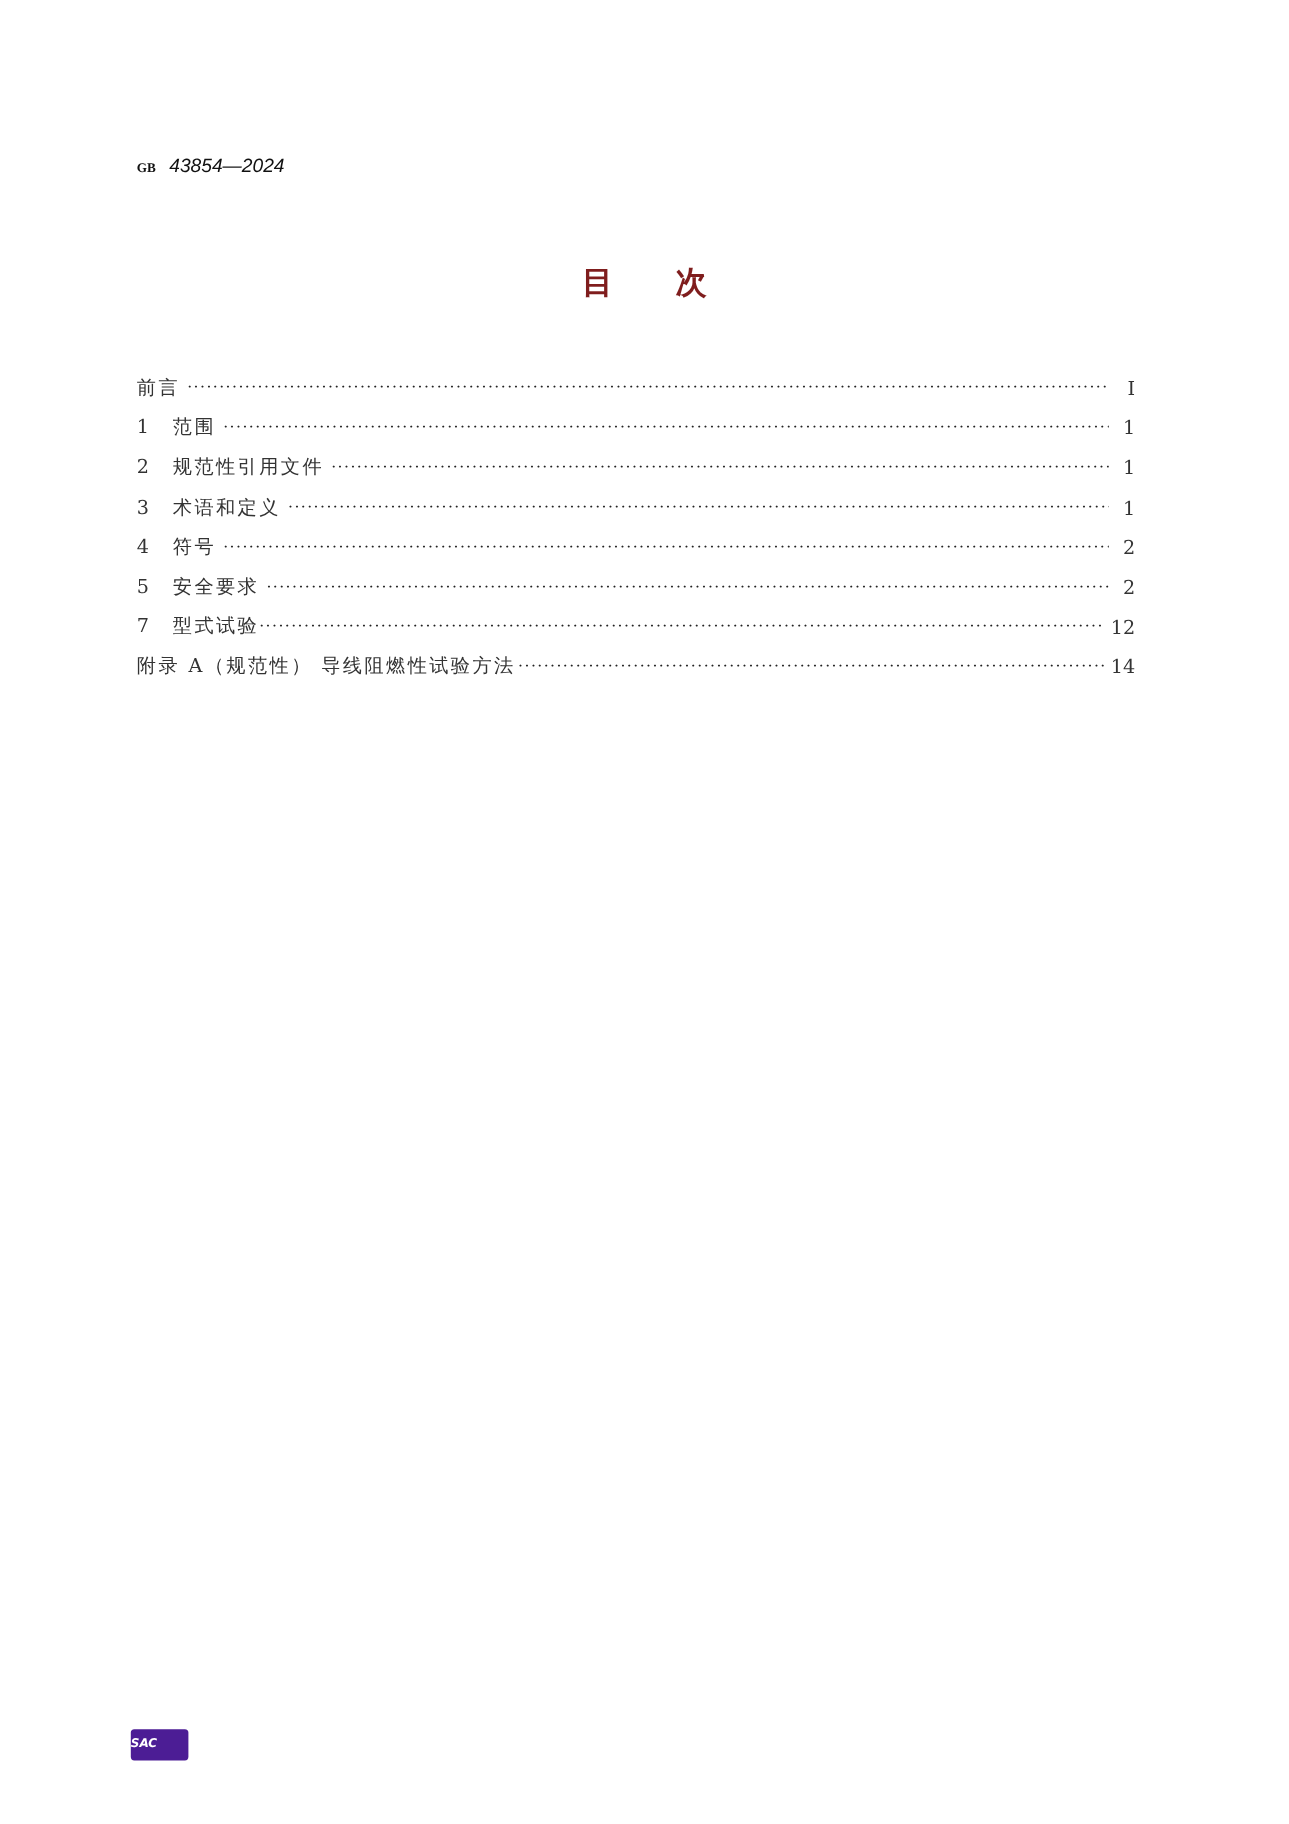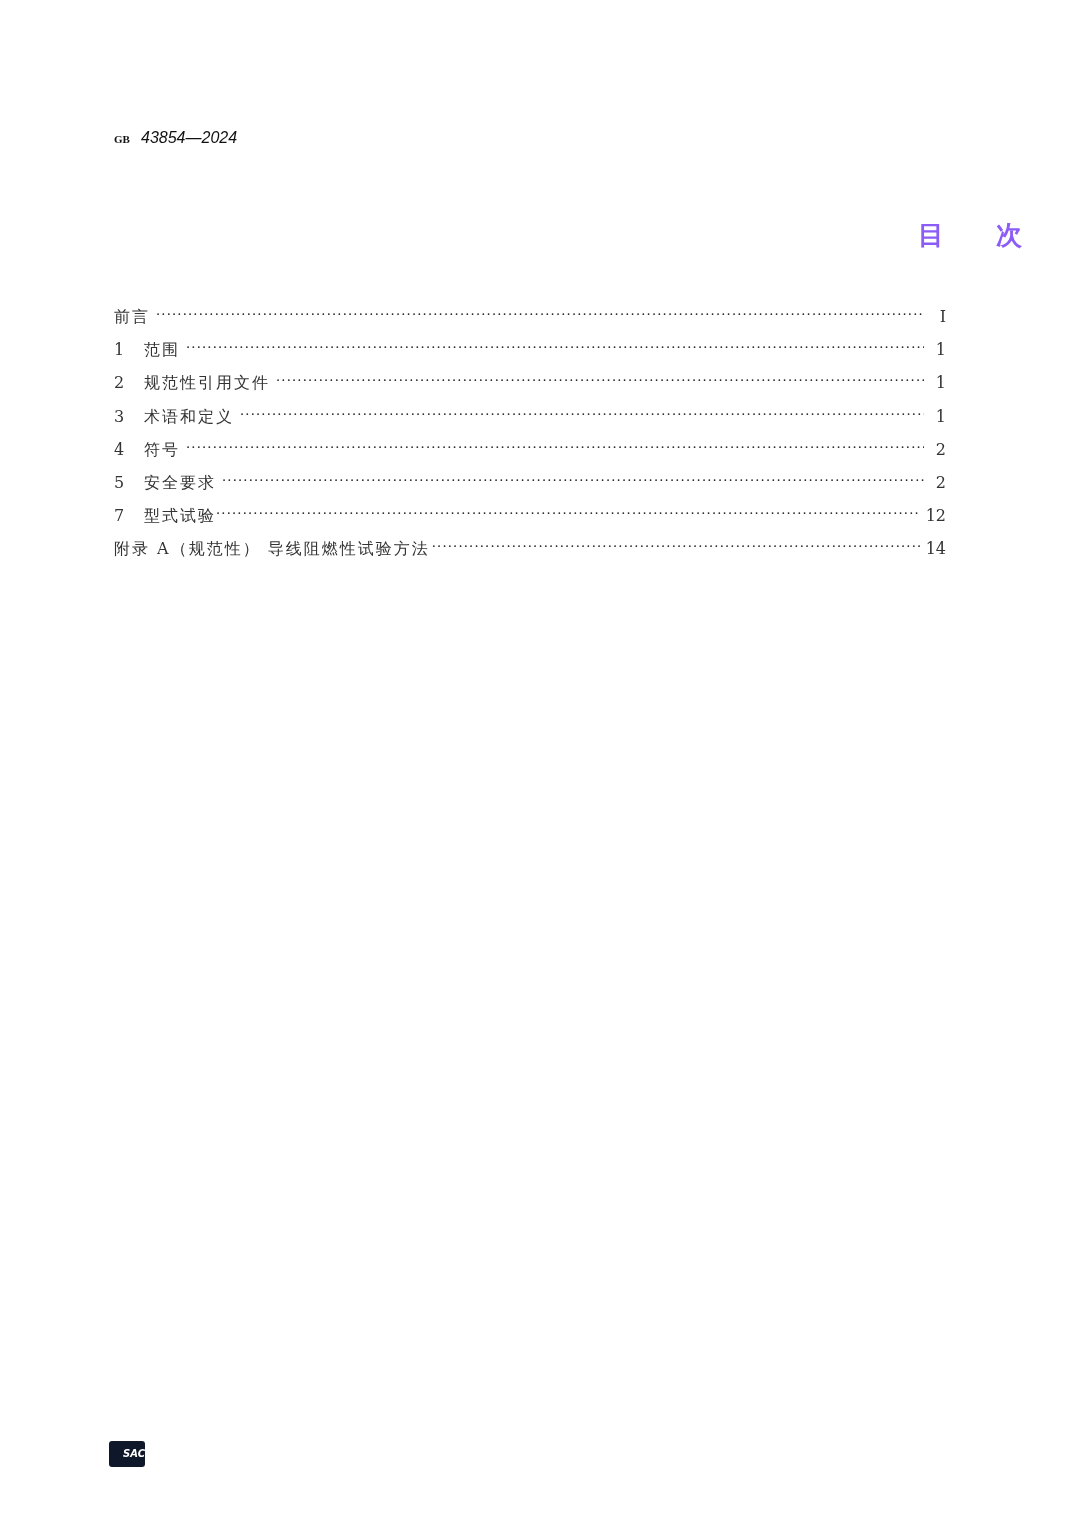--- a/index.html
+++ b/index.html
@@ -1,32 +1,32 @@
 <!DOCTYPE html>
 <html><head>
 <meta charset="utf-8">
 <style>
   html, body { margin:0; padding:0; background:#ffffff; }
   body { width:1074px; height:1520px; position:relative; overflow:hidden;
          font-family:"DejaVu Serif","Liberation Serif",serif; color:#222; }
   .std-code { position:absolute; left:114px; top:128px; font-size:16px; color:#111; white-space:nowrap; }
   .std-code .gb { font-family:Liberation Serif, serif; font-weight:bold; font-size:11px; }
   .std-code .num { font-family:"Liberation Sans",sans-serif; margin-left:6px;font-style:italic; }
-  .title { position:absolute; left:0; width:1074px; top:218px; text-align:right;
-           font-family:"DejaVu Sans",sans-serif; font-size:26px; font-weight:bold; color:#8b5cf6; letter-spacing:52px; padding-left:52px; box-sizing:border-box; }
+  .title { position:absolute; left:0; width:1074px; top:218px; text-align:center;
+           font-family:"DejaVu Sans",sans-serif; font-size:26px; font-weight:bold; color:#7f1d1d; letter-spacing:52px; padding-left:52px; box-sizing:border-box; }
   .toc { position:absolute; left:114px; top:307px; width:832px; }
-  .toc-row { display:flex; align-items:flex-start; height:33.2px; font-size:16px; color:#333; }
+  .toc-row { display:flex; align-items:center; height:33.2px; font-size:16px; color:#333; }
   .toc-row .label { white-space:nowrap; letter-spacing:2px; }
   .toc-row .numlbl { display:inline-block; width:30px; letter-spacing:0; }
   .toc-row .dots { flex:1; overflow:hidden; white-space:nowrap; margin:0 6px; color:#222; letter-spacing:1.2px; font-size:13px; }
   .toc-row .dots::before { content:"··························································································································································································"; }
   .toc-row .page { white-space:nowrap; min-width:16px; text-align:right; }
-  .sac-logo { position:absolute; left:109px; top:1441px; width:36px; height:26px;
-              background:#0f172a; border-radius:3px; color:#fff; font-family:"DejaVu Sans",sans-serif;
-              font-size:10px; font-weight:bold; font-style:italic; line-height:26px; text-align:right; }
+  .sac-logo { position:absolute; left:109px; top:1441px; width:48px; height:26px;
+              background:#4c1d95; border-radius:3px; color:#fff; font-family:"DejaVu Sans",sans-serif;
+              font-size:10px; font-weight:bold; font-style:italic; line-height:26px; text-align:left; }
 </style>
 </head>
 <body>
 
 <div class="std-code">
   <span class="gb">GB</span>
   <span class="num">43854—2024</span>
 </div>
 
 <div class="title">目次</div>

